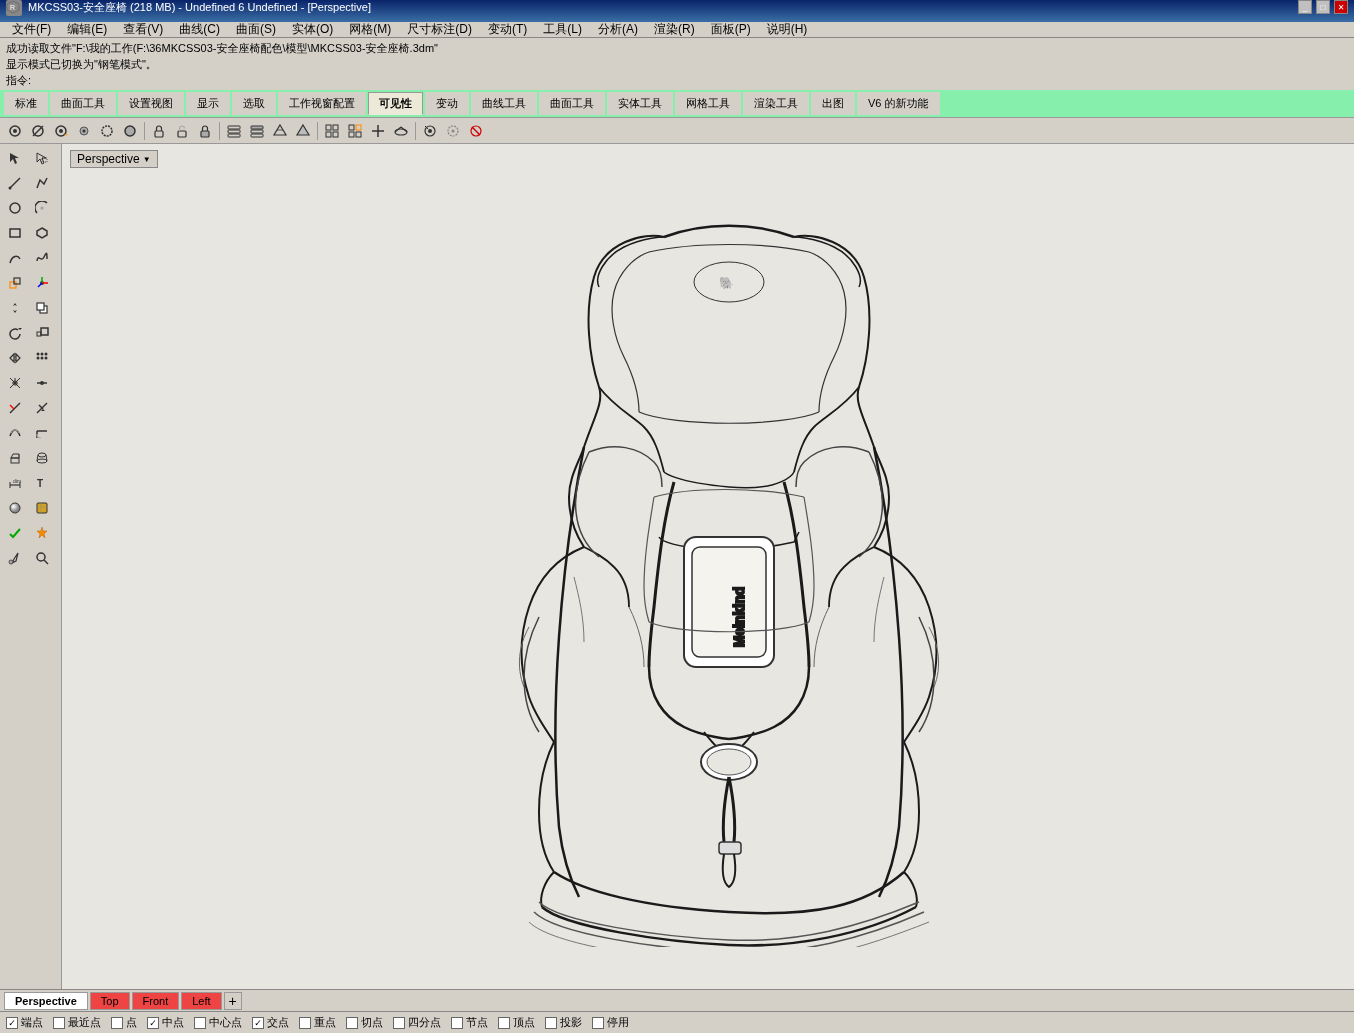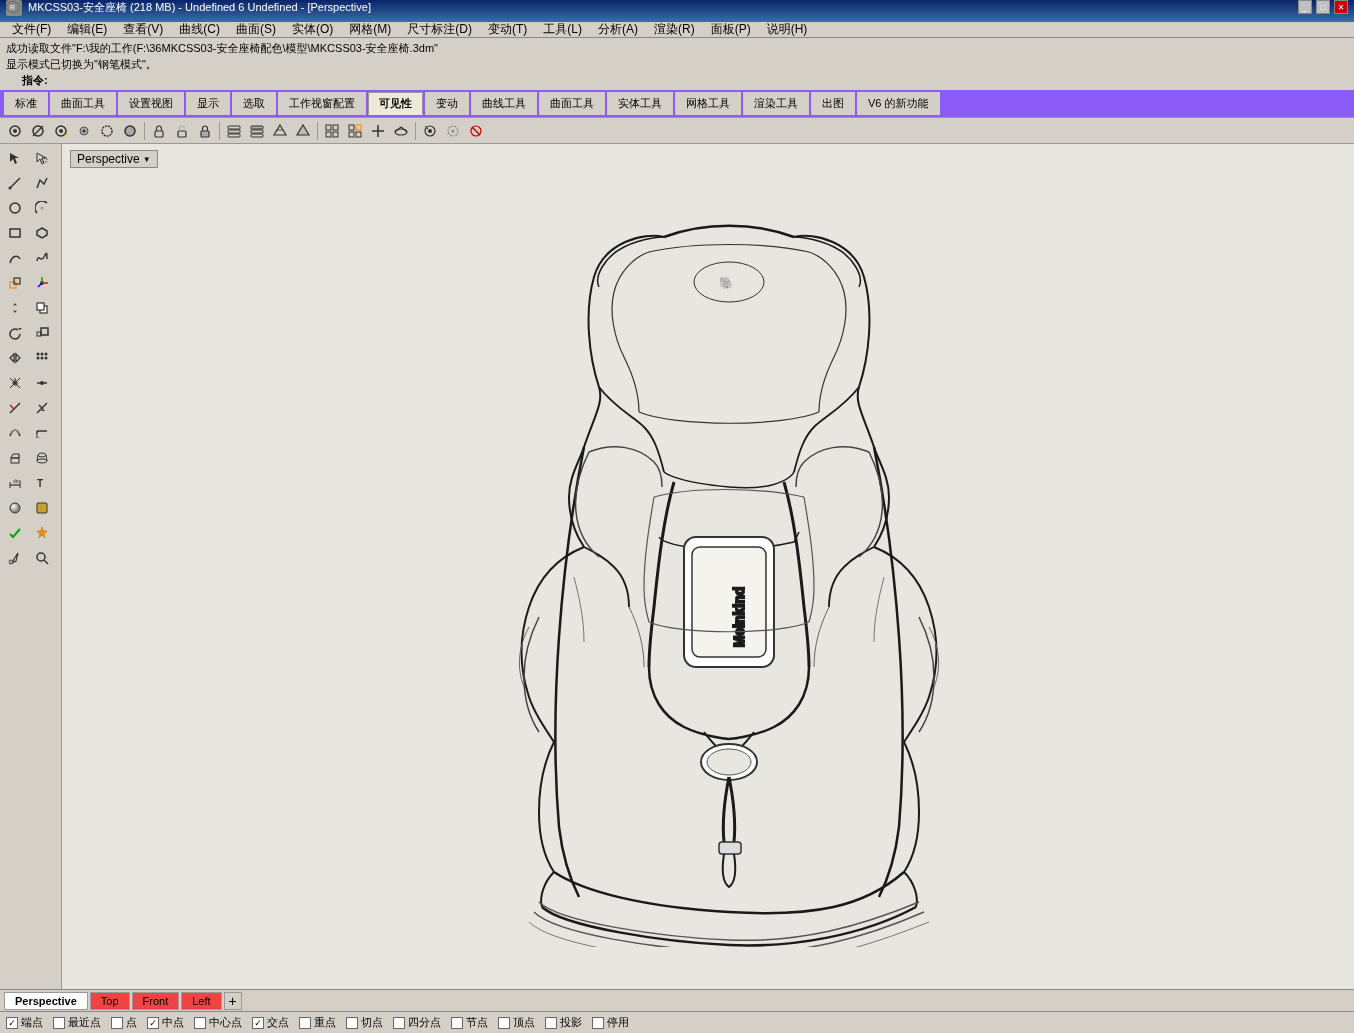--- a/index.html
+++ b/index.html
@@ -61,21 +61,21 @@
       background: #d4d0c8;
       padding: 2px 6px;
       font-size: 11px;
       color: #000;
       line-height: 16px;
     }
 
     
     .toolbar-row {
       height: 28px;
-      background: #8b5cf6;
+      background: #86efac;
       border-bottom: 1px solid #999;
       display: flex;
       align-items: center;
       padding: 0 4px;
       gap: 2px;
     }
     .toolbar-tab {
       padding: 3px 10px;
       font-size: 11px;
       background: #d4d0c8;
@@ -261,21 +261,21 @@
     <div class="menu-item">工具(L)</div>
     <div class="menu-item">分析(A)</div>
     <div class="menu-item">渲染(R)</div>
     <div class="menu-item">面板(P)</div>
     <div class="menu-item">说明(H)</div>
   </div>
 
 <div id="status-area">
   <div>成功读取文件"F:\我的工作(F:\36MKCSS03-安全座椅配色\模型\MKCSS03-安全座椅.3dm"</div>
   <div>显示模式已切换为"钢笔模式"。</div>
-  <div style="font-weight:bold;margin-left:16px;">指令:</div>
+  <div style="font-weight:normal;">指令:</div>
 </div>
 
 <div class="toolbar-row" id="toolbar-tabs-row">
     <div class="toolbar-tab">标准</div>
     <div class="toolbar-tab">曲面工具</div>
     <div class="toolbar-tab">设置视图</div>
     <div class="toolbar-tab">显示</div>
     <div class="toolbar-tab">选取</div>
     <div class="toolbar-tab">工作视窗配置</div>
     <div class="toolbar-tab active">可见性</div>

